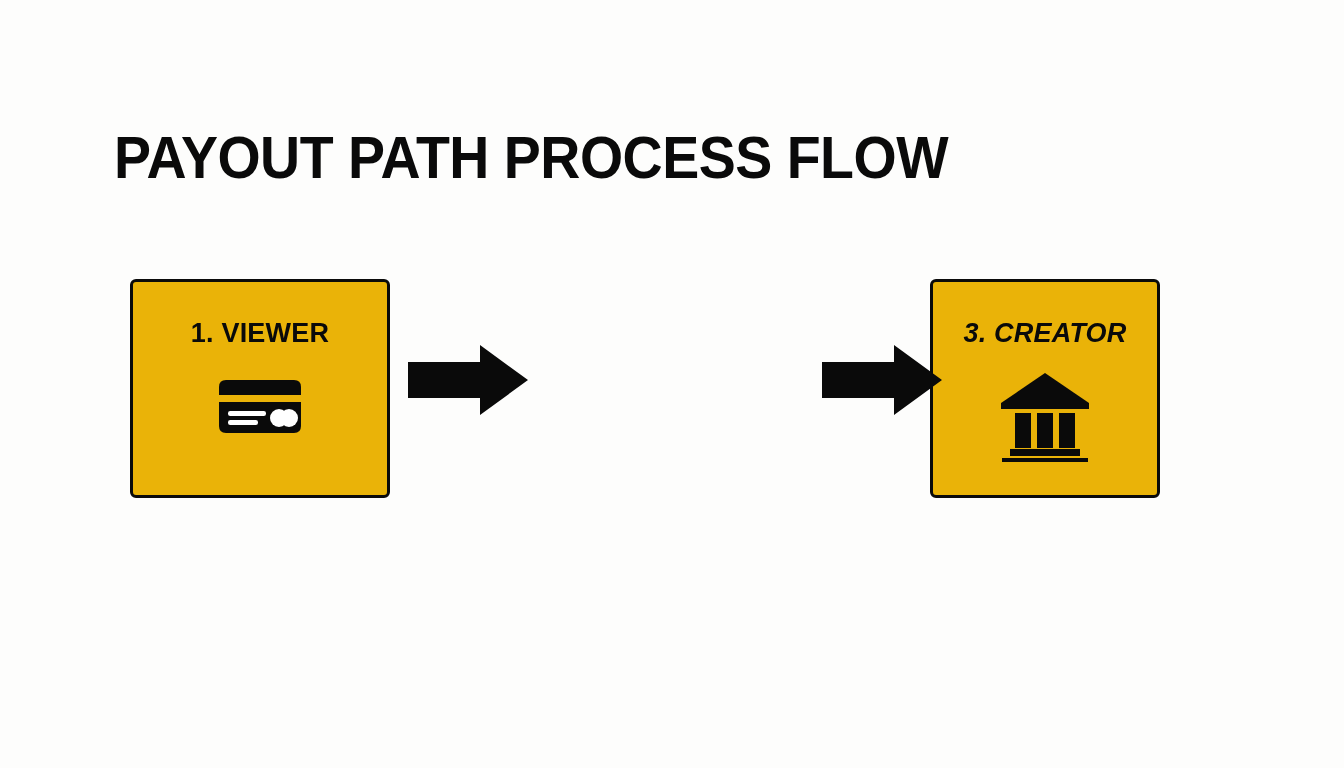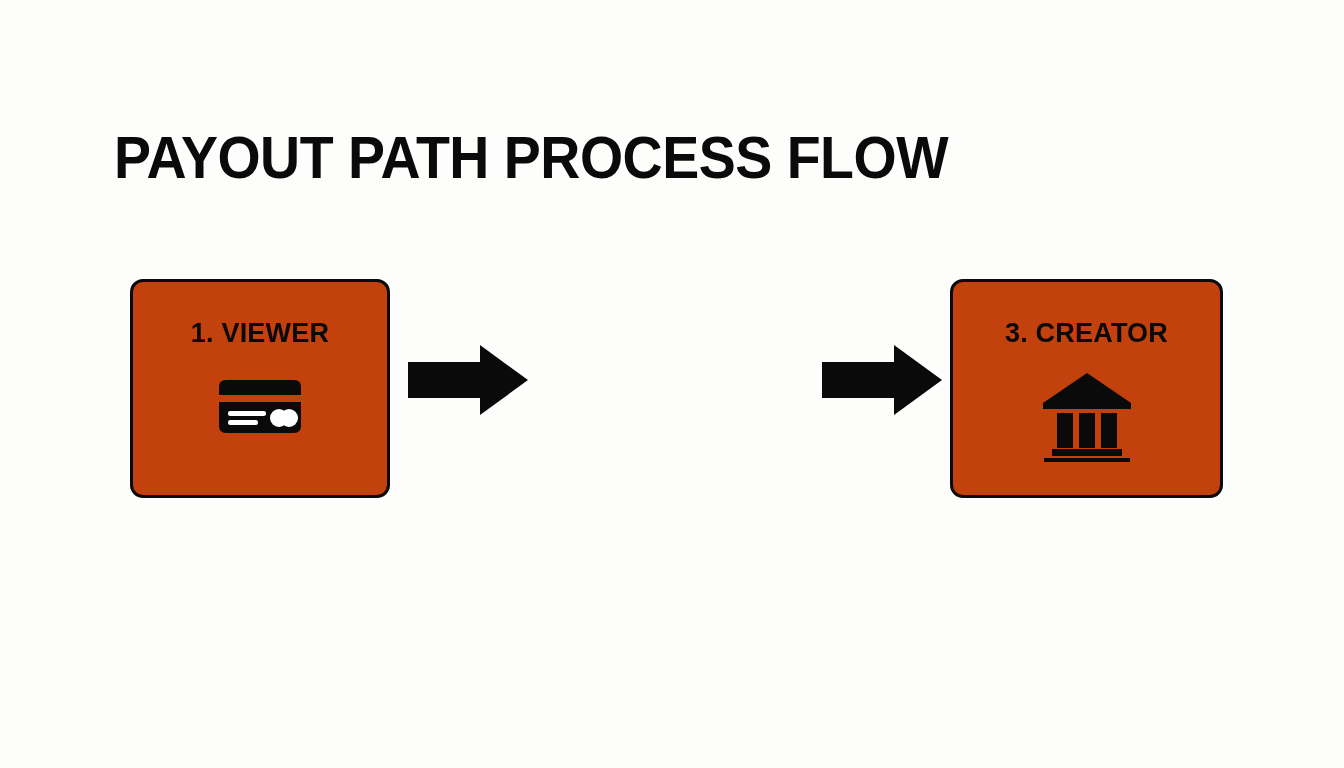--- a/index.html
+++ b/index.html
@@ -45,27 +45,27 @@
     width: 1084px;
     height: 219px;
   }
 
   .step-card {
     position: absolute;
     top: 0;
     width: 260px;
     height: 219px;
     box-sizing: border-box;
-    background: #c2410c;
+    background: #eab308;
     border: 3px solid #0a0a0a;
-    border-radius: 13px;
+    border-radius: 6px;
   }
   .step-card.card-1 { left: 0px; }
   .step-card.card-2 { left: 413px; width: 257px; }
-  .step-card.card-3 { left: 820px; width: 273px; }
+  .step-card.card-3 { left: 800px; width: 230px; font-style: italic; }
 
   .step-label {
     position: absolute;
     top: 36px;
     left: 0;
     right: 0;
     text-align: center;
     font-family: "Liberation Sans", sans-serif;
     font-size: 27px;
     font-weight: 700;

